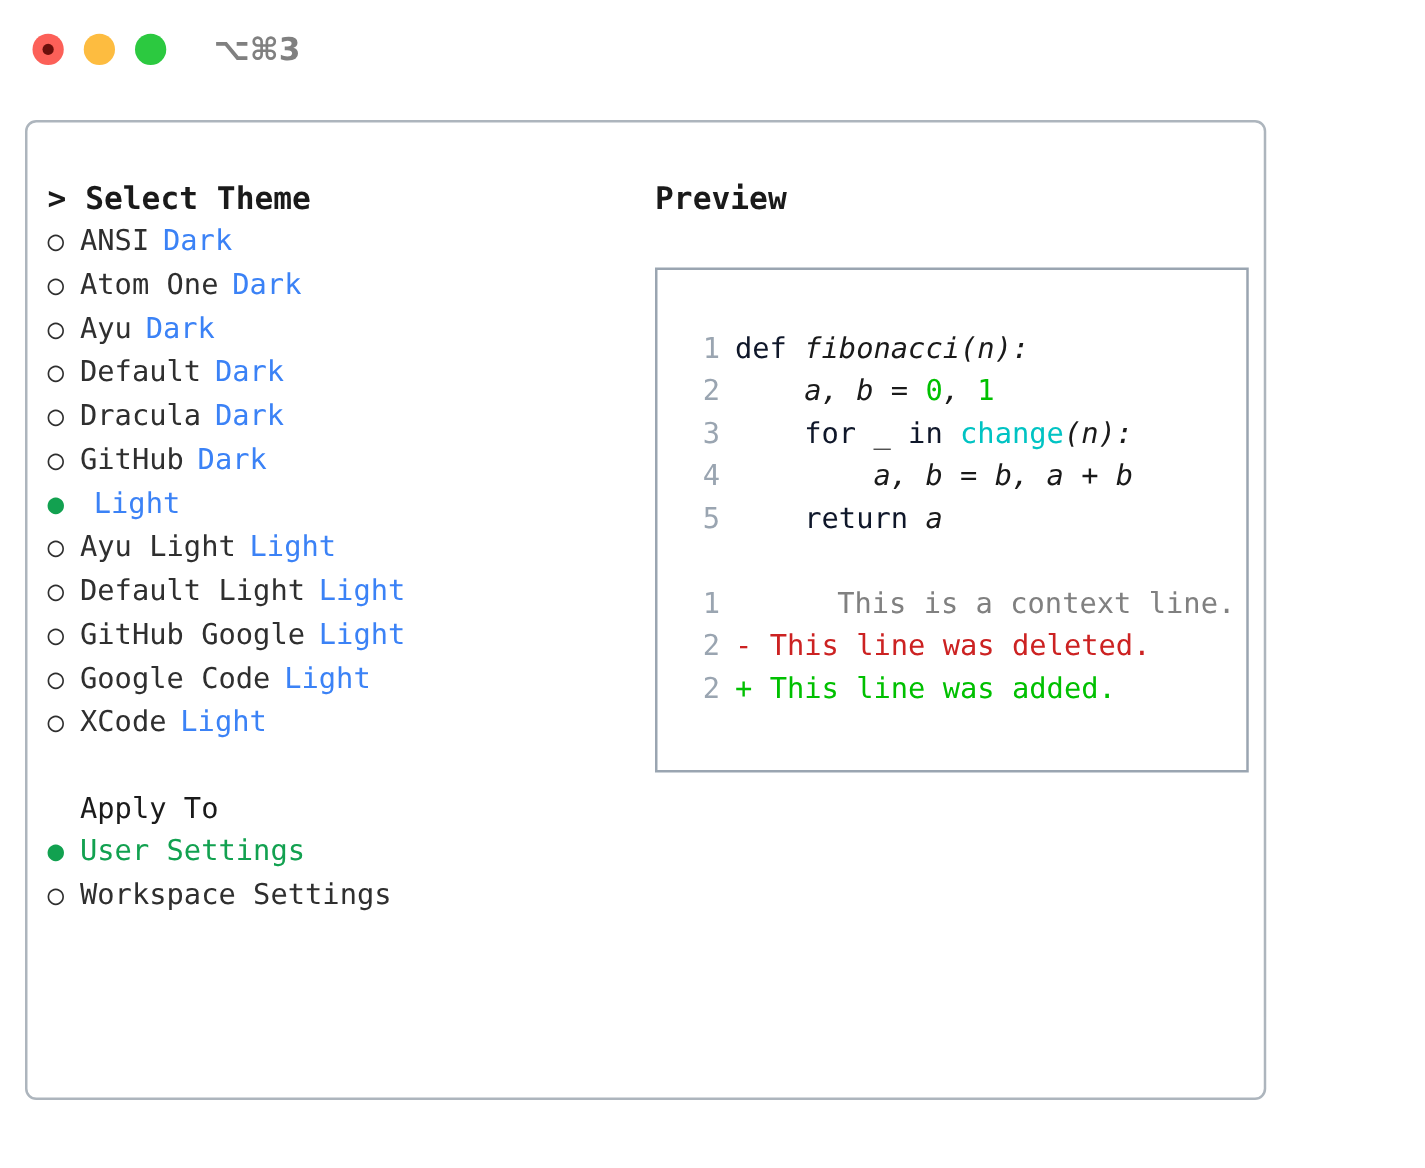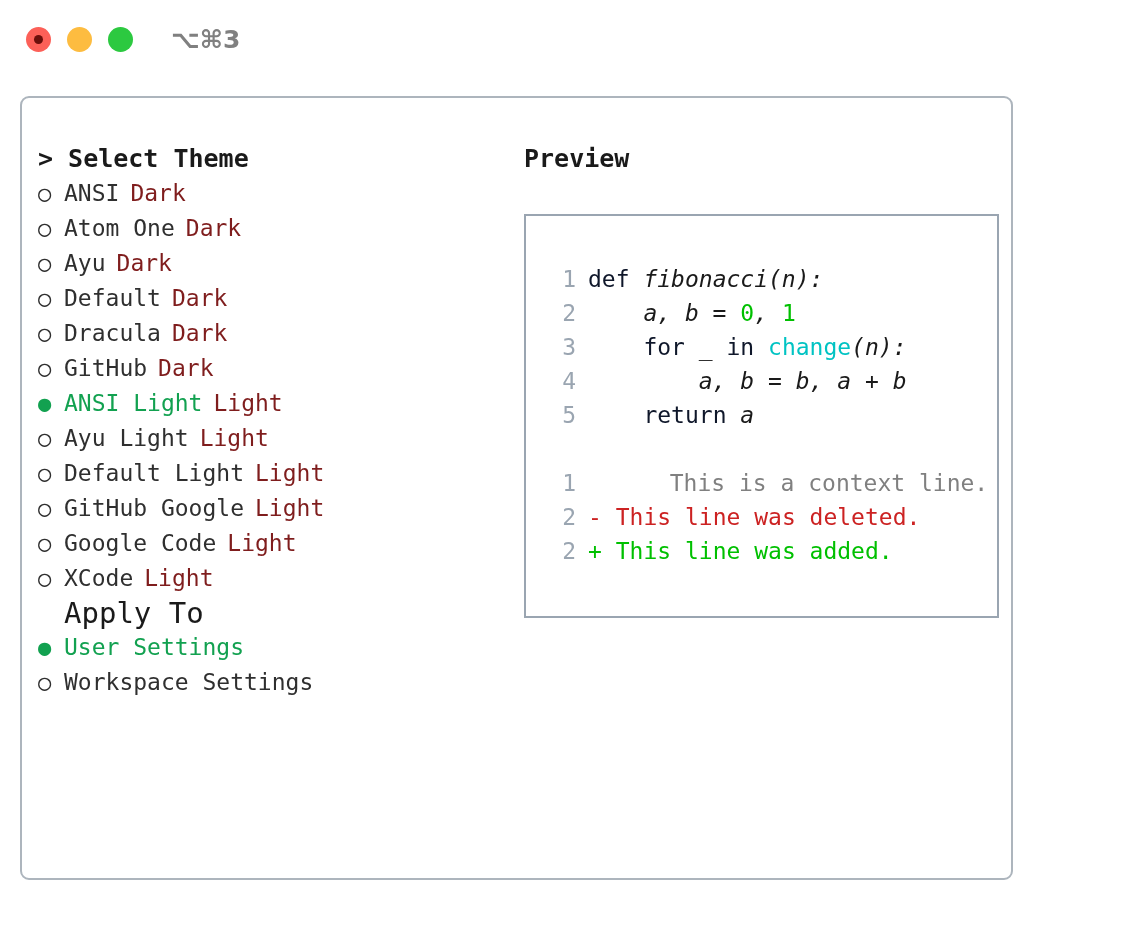--- a/index.html
+++ b/index.html
@@ -114,28 +114,29 @@
     width: 26px;
     flex: none;
     font-size: 22px;
     color: #2f2f2f;
     text-align: left;
   }
   .bullet.on { color: #12a150; }
   .opt-label { color: #2f2f2f; }
   .opt-row.selected .opt-label { color: #12a150; }
   .opt-badge {
-    color: #7f1d1d;
+    color: #3b82f6;
     margin-left: 11px;
   }
 
   #apply-title {
-    font-size: 29px;
+    font-size: 23px;
     color: #1a1a1a;
     line-height: 34px;
+    margin-top: 34px;
     padding-left: 26px;
     white-space: pre;
   }
 
   #hint {
     margin-top: 34px;
     font-size: 23px;
     line-height: 34px;
     color: #9aa5b1;
     width: 408px;
@@ -205,21 +206,21 @@
 
         <div class="section-title">&gt; Select Theme</div>
 
         <div id="theme-list">
             <div class="opt-row"><span class="bullet">○</span><span class="opt-label">ANSI</span><span class="opt-badge">Dark</span></div>
             <div class="opt-row"><span class="bullet">○</span><span class="opt-label">Atom One</span><span class="opt-badge">Dark</span></div>
             <div class="opt-row"><span class="bullet">○</span><span class="opt-label">Ayu</span><span class="opt-badge">Dark</span></div>
             <div class="opt-row"><span class="bullet">○</span><span class="opt-label">Default</span><span class="opt-badge">Dark</span></div>
             <div class="opt-row"><span class="bullet">○</span><span class="opt-label">Dracula</span><span class="opt-badge">Dark</span></div>
             <div class="opt-row"><span class="bullet">○</span><span class="opt-label">GitHub</span><span class="opt-badge">Dark</span></div>
-            <div class="opt-row selected"><span class="bullet on">●</span><span class="opt-label">ANSI Light</span><span class="opt-badge">Light</span></div>
+            <div class="opt-row selected"><span class="bullet on">●</span><span class="opt-badge">Light</span></div>
             <div class="opt-row"><span class="bullet">○</span><span class="opt-label">Ayu Light</span><span class="opt-badge">Light</span></div>
             <div class="opt-row"><span class="bullet">○</span><span class="opt-label">Default Light</span><span class="opt-badge">Light</span></div>
             <div class="opt-row"><span class="bullet">○</span><span class="opt-label">GitHub Google</span><span class="opt-badge">Light</span></div>
             <div class="opt-row"><span class="bullet">○</span><span class="opt-label">Google Code</span><span class="opt-badge">Light</span></div>
             <div class="opt-row"><span class="bullet">○</span><span class="opt-label">XCode</span><span class="opt-badge">Light</span></div>
           </div>
 
         <div id="apply-title">Apply To</div>
 
         <div id="apply-list">

